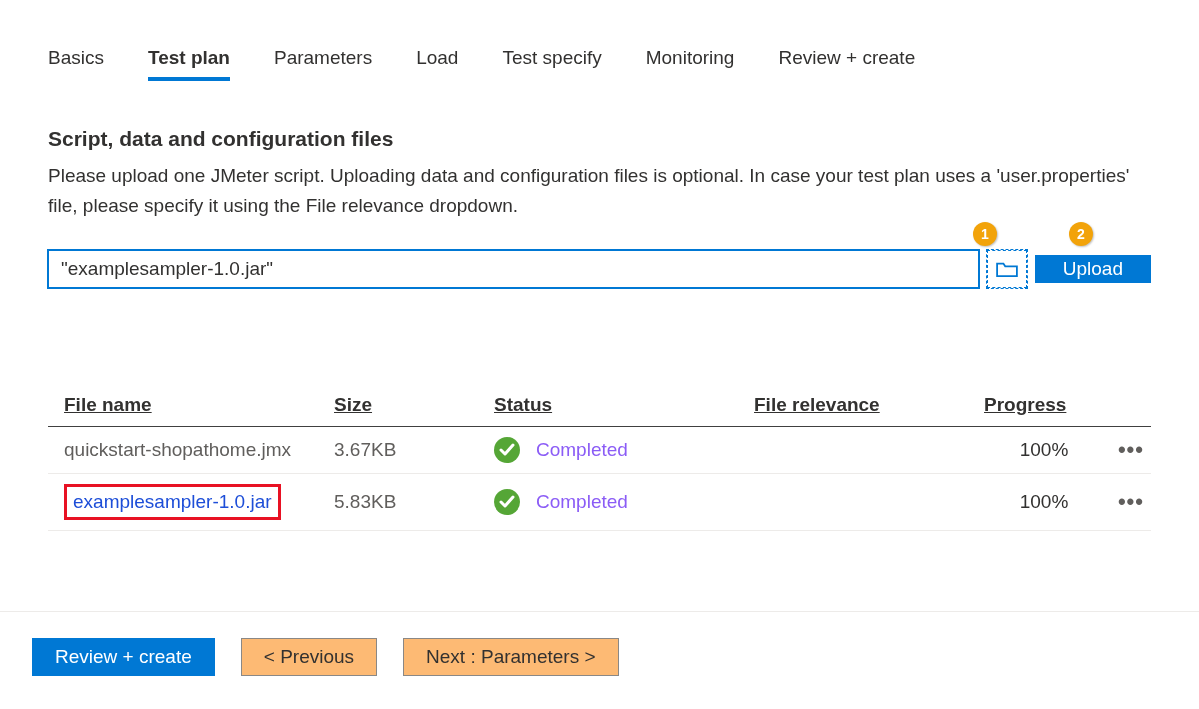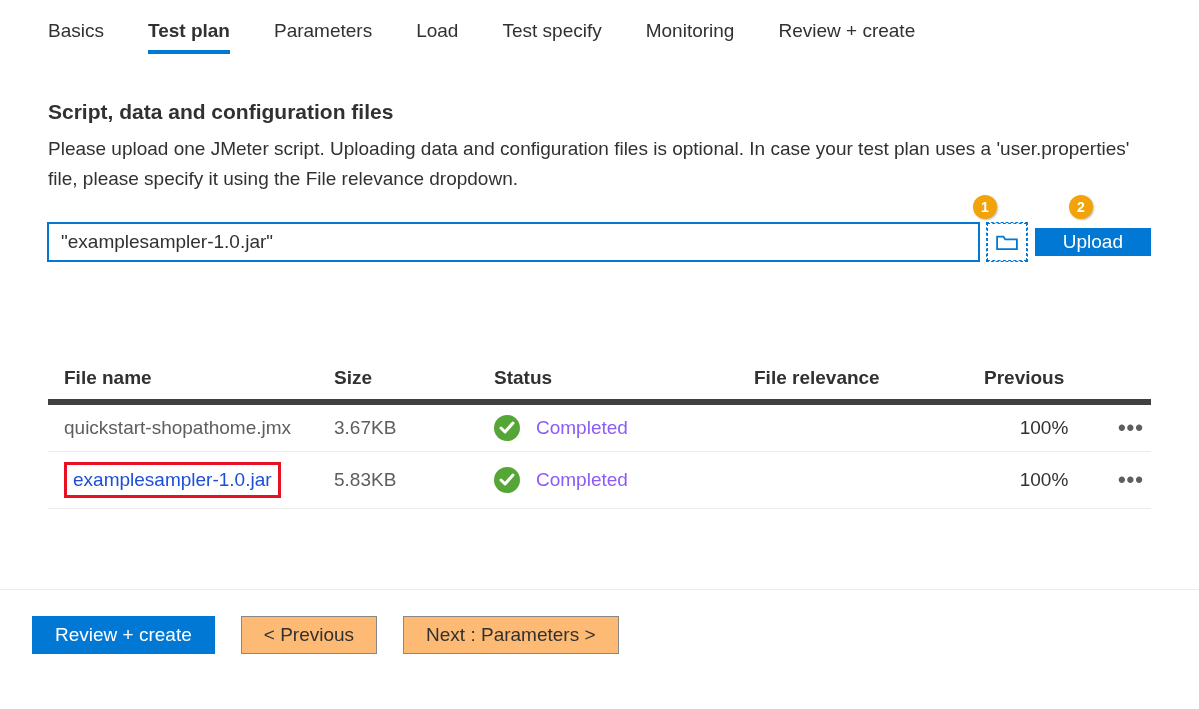--- a/index.html
+++ b/index.html
@@ -19,20 +19,21 @@
     gap: 44px;
     border-bottom: none;
     margin-bottom: 46px;
   }
   .tab {
     font-size: 19px;
     color: #323130;
     padding-bottom: 8px;
     cursor: pointer;
     user-select: none;
+    margin-top: 27px;
   }
   .tab.active {
     font-weight: 600;
     color: #323130;
     border-bottom: 4px solid #0078d4;
   }
   .section-title {
     font-size: 21px;
     font-weight: 600;
     margin-bottom: 10px;
@@ -124,21 +125,22 @@
   .files-section { padding-top: 60px; }
   .files-header, .file-item {
     display: grid;
     grid-template-columns: 270px 160px 260px 230px 120px 40px;
     align-items: center;
     padding: 10px 16px;
     font-size: 19px;
   }
   .files-header {
     font-weight: 600;
-    border-bottom: 6px solid #404040;
+    border-bottom: 1px solid #404040;
+    text-decoration: underline;
   }
   .file-item {
     border-bottom: 1px solid #edebe9;
     color: #605e5c;
   }
   .fname { color: #605e5c; font-size: 19px; }
   .fname.highlighted {
     border: 3px solid #e81123;
     padding: 4px 6px;
     display: inline-block;
@@ -213,21 +215,21 @@
       <button class="upload-btn">Upload</button>
     </div>
   </div>
 
   <div class="files-section">
     <div class="files-header">
       <div>File name</div>
       <div>Size</div>
       <div>Status</div>
       <div>File relevance</div>
-      <div>Previous</div>
+      <div>Progress</div>
       <div></div>
     </div>
 
     <div class="file-item">
       <div><span class="fname">quickstart-shopathome.jmx</span></div>
       <div>3.67KB</div>
       <div class="status-cell">
         <span class="check-circle">
           <svg viewBox="0 0 16 14" fill="none" stroke="#ffffff" stroke-width="3" stroke-linecap="round" stroke-linejoin="round">
               <path d="M2 7 l4 4 l8 -9"></path>

